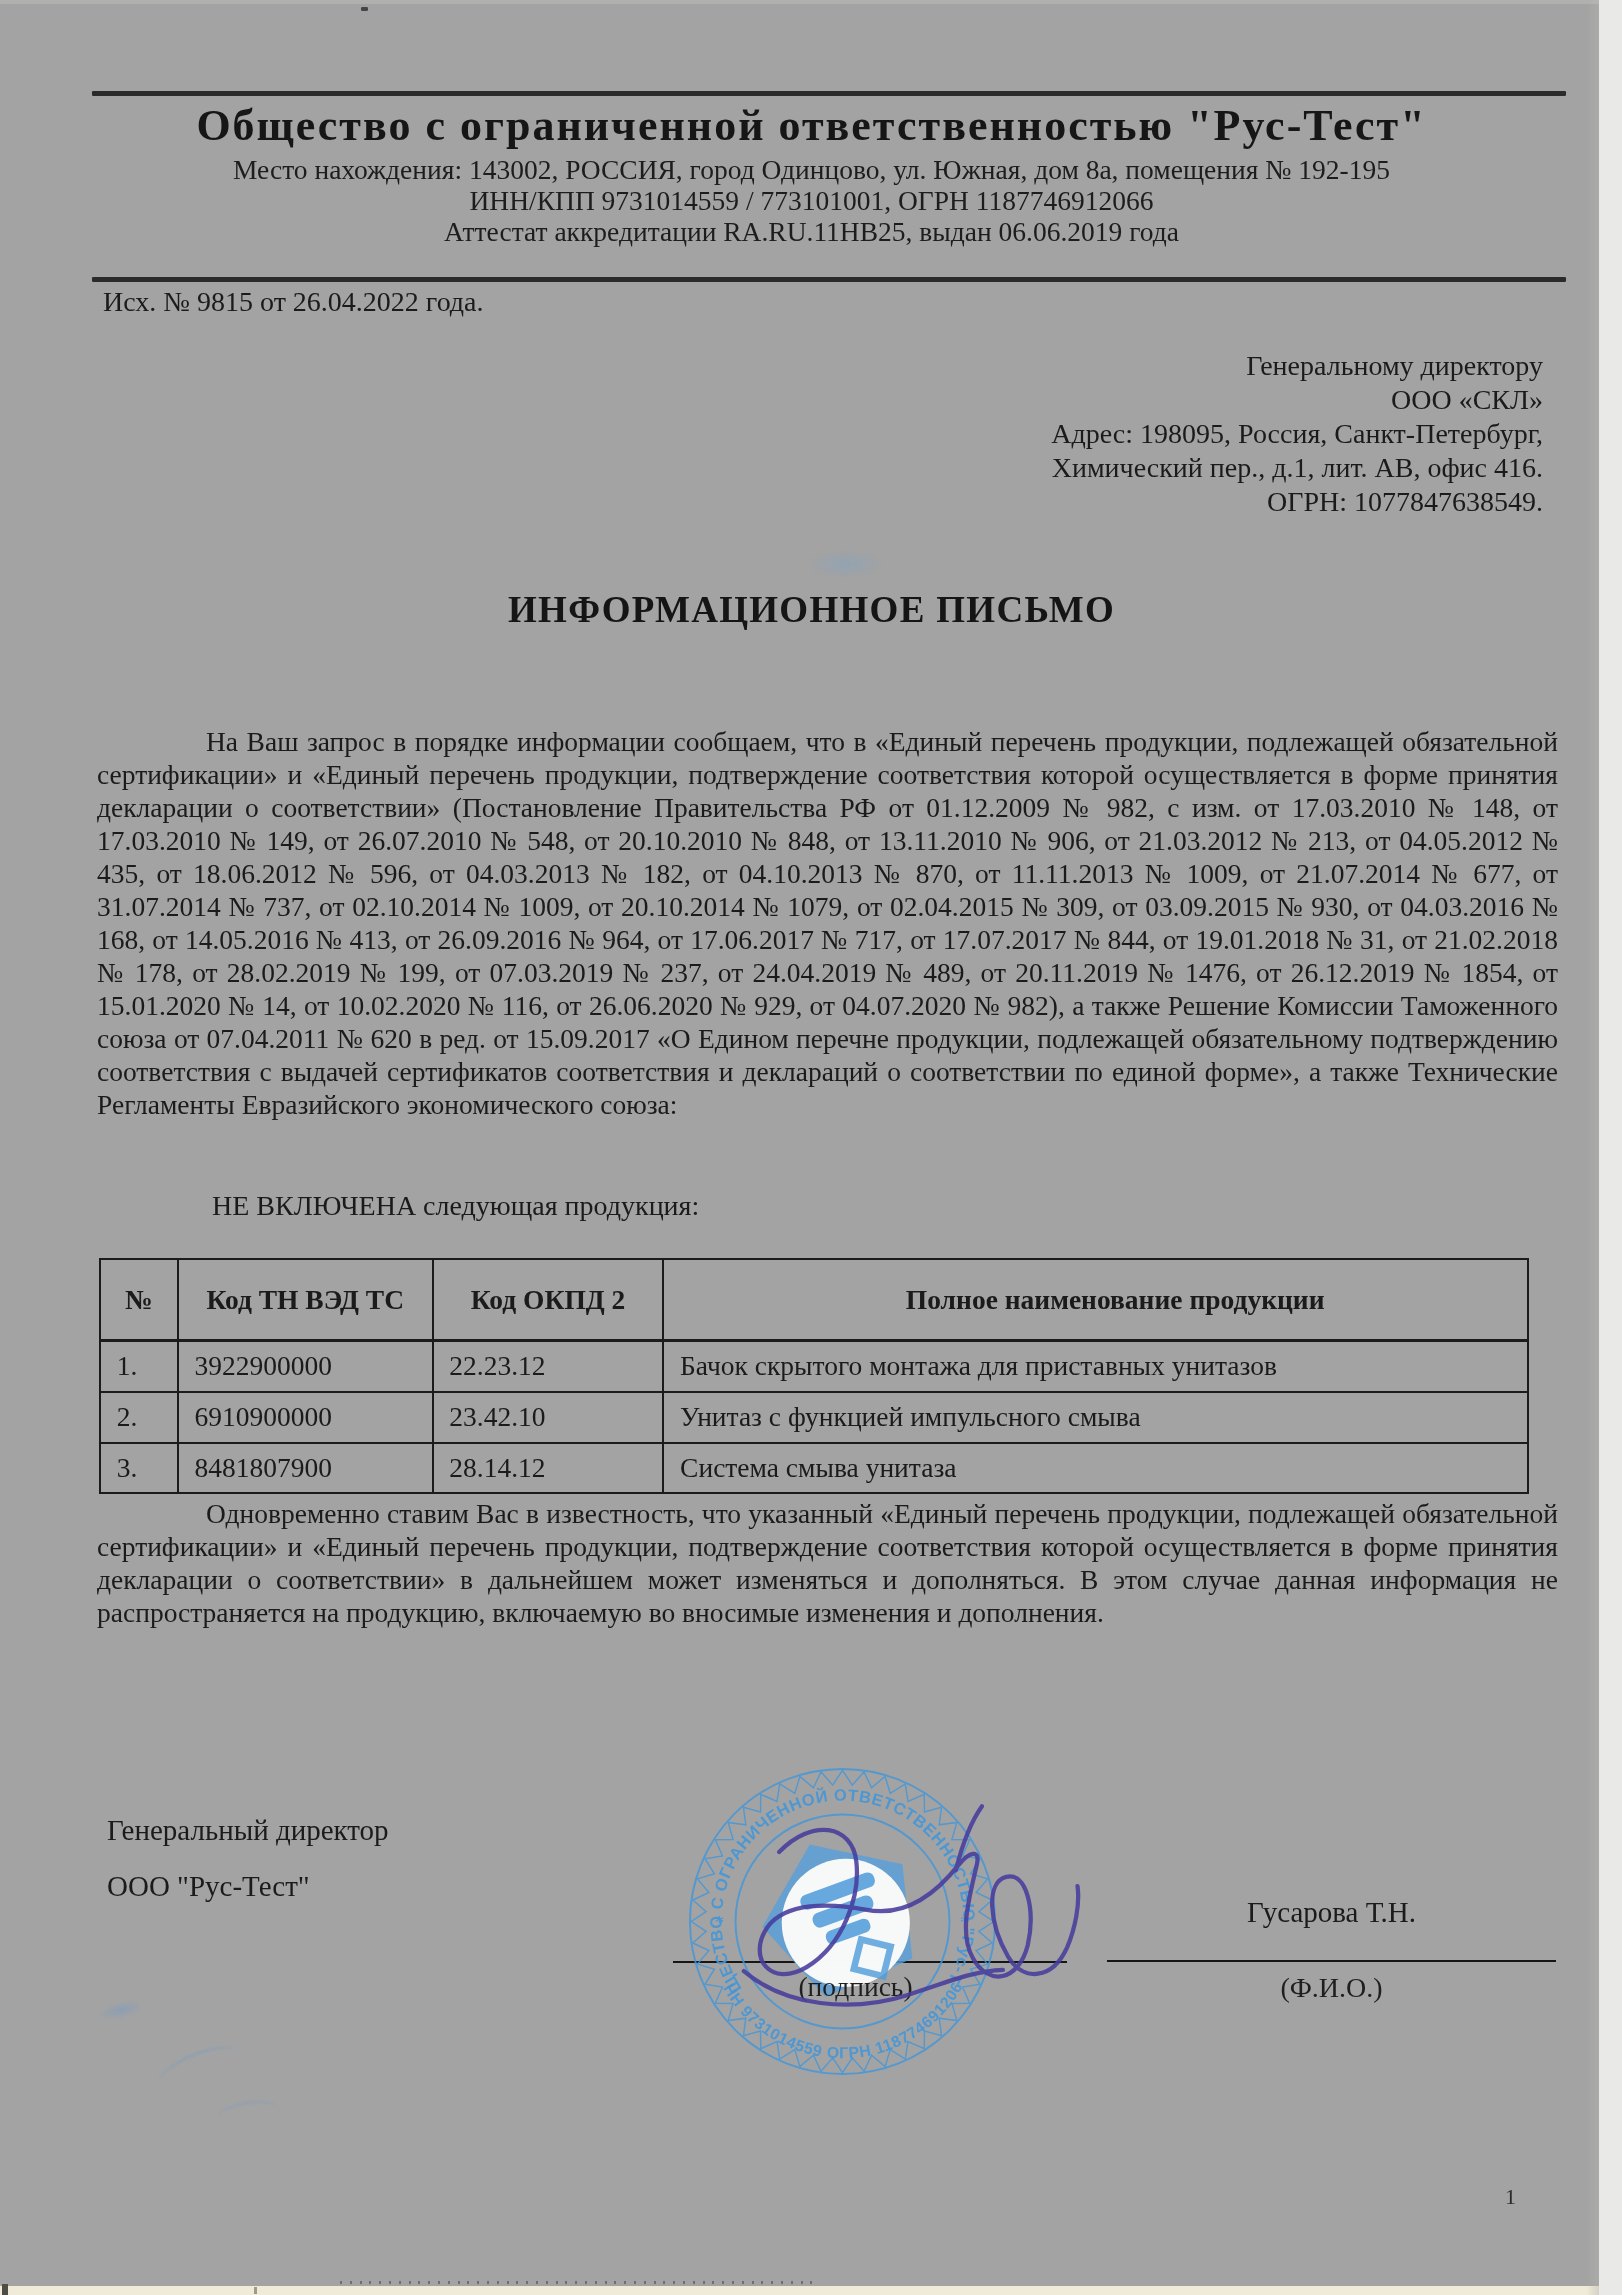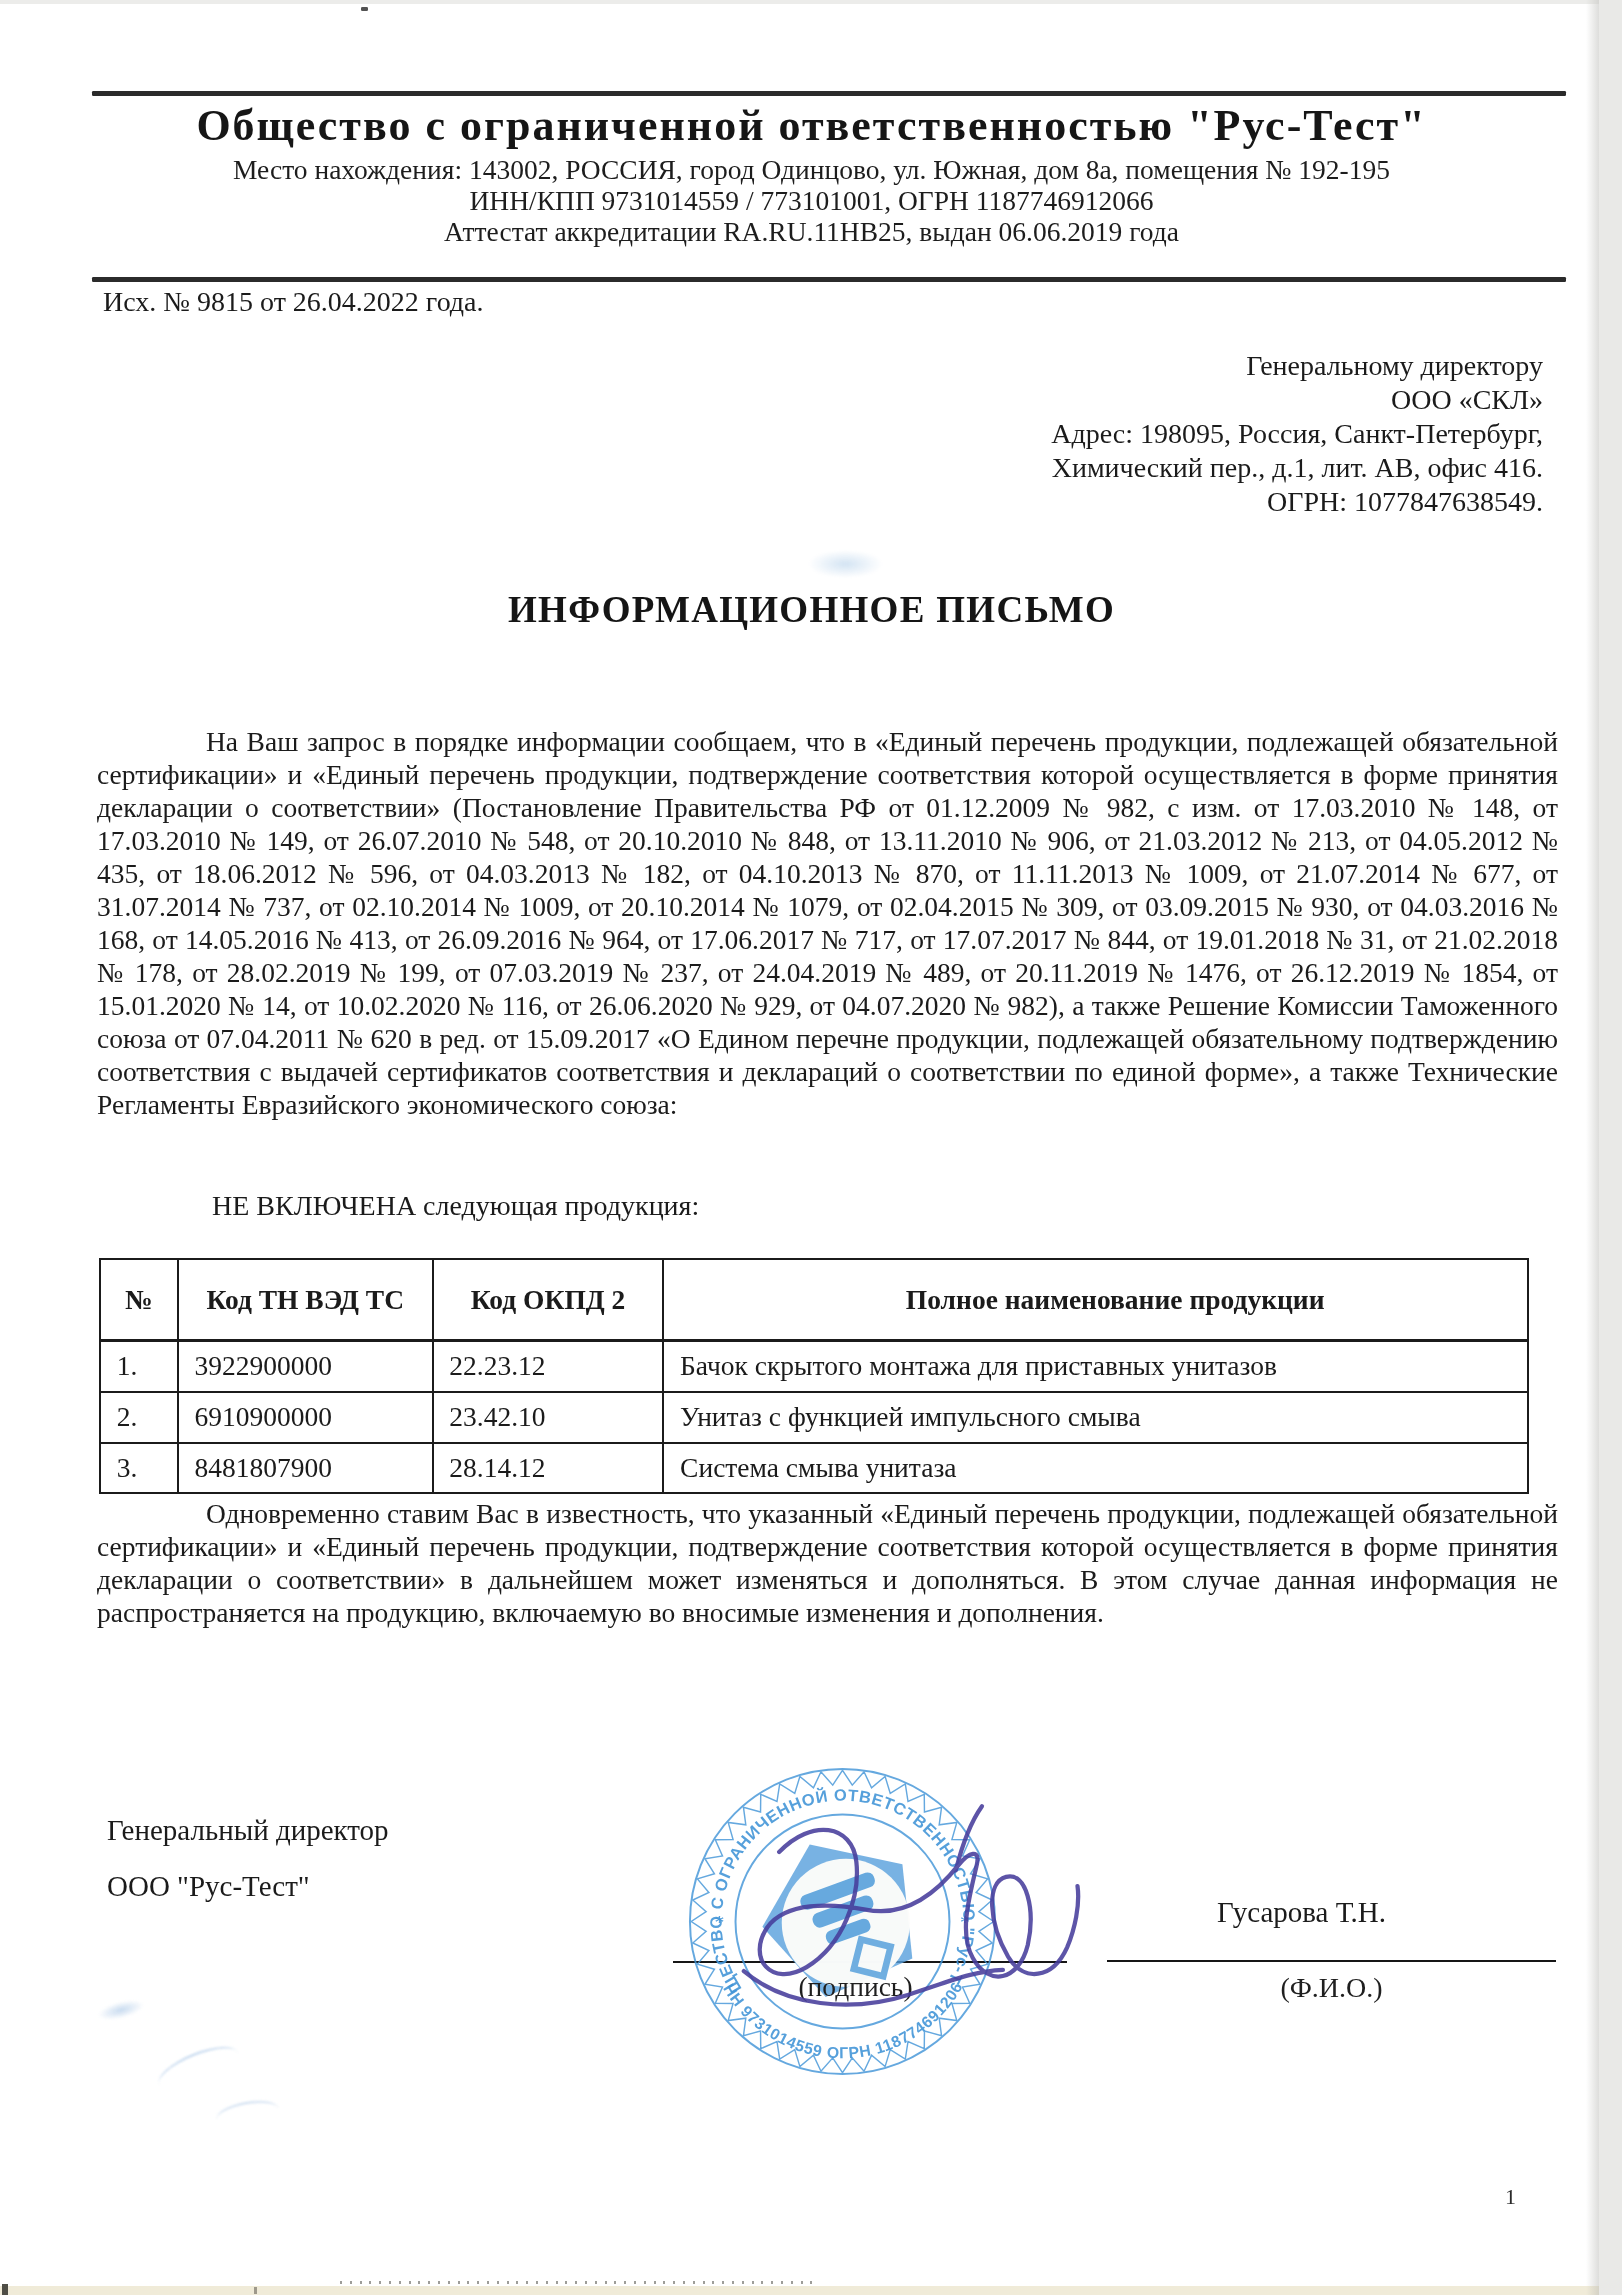--- a/index.html
+++ b/index.html
@@ -1,18 +1,18 @@
 <!DOCTYPE html>
 <html style="font-size:10.5px"><head>
 <meta charset="utf-8">
 <style>
   html,body{margin:0;padding:0;background:#e9e9e7;}
   .page{
     position:relative; width:1599px; height:2295px; overflow:hidden;
-    background:#ffffff;
+    background:#a3a3a3;
     font-family:"Liberation Serif","DejaVu Serif",serif;
     color:#1b1b1b;
   }
   
   .rule{position:absolute;left:92px;width:1474px;height:5.2px;background:#2b2b2b;border-radius:1.3px;}
   .rule-top{top:91px;}
   .rule-bottom{top:277px;height:4.6px;}
   .company{position:absolute;left:0;top:100px;width:1623px;text-align:center;
     font-size:44px;font-weight:bold;letter-spacing:2px;color:#161616;}
   .contact{position:absolute;left:0;top:154px;width:1623px;text-align:center;
@@ -40,21 +40,21 @@
   table.products .c2{width:234px;} table.products .c3{width:864px;padding-left:40px;}
   table.products{border:2.6px solid #1b1b1b;}
   
   .sig-left{position:absolute;left:107px;font-size:29px;}
   .sig-left-1{top:1814px;} .sig-left-2{top:1870px;}
   .sig-line{position:absolute;height:2px;background:#161616;}
   .line-sign{left:673px;top:1961px;width:394px;}
   .line-fio{left:1107px;top:1960px;width:449px;}
   .caption{position:absolute;text-align:center;font-size:27.5px;color:#1f1f1f;}
   .cap-sign{left:751px;top:1971px;width:209px;z-index:4;}
-  .fio-name{position:absolute;left:1217px;top:1896px;width:229px;font-size:29px;}
+  .fio-name{position:absolute;left:1217px;top:1896px;width:229px;text-align:center;font-size:29px;}
   .cap-fio{left:1217px;top:1972px;width:229px;font-size:28px;}
   .page-num{position:absolute;left:1505px;top:2184px;font-size:22px;color:#2a2a2a;}
   
   .stamp{position:absolute;left:684px;top:1763px;width:317px;height:317px;z-index:3;}
   .sig-ink{position:absolute;left:681px;top:1793px;width:458px;height:262px;z-index:5;}
   
   .speck-top{position:absolute;left:361px;top:6.5px;width:7.2px;height:4.6px;background:#343434;border-radius:1.3px;opacity:.85;}
   .smudge-title{position:absolute;left:808px;top:550px;width:75px;height:27.5px;border-radius:50%;
     background:radial-gradient(ellipse at center, rgba(110,165,215,.30), rgba(110,165,215,0) 70%);filter:blur(1.3px);}
   .blue-mark{position:absolute;border-radius:50%;filter:blur(1px);}

